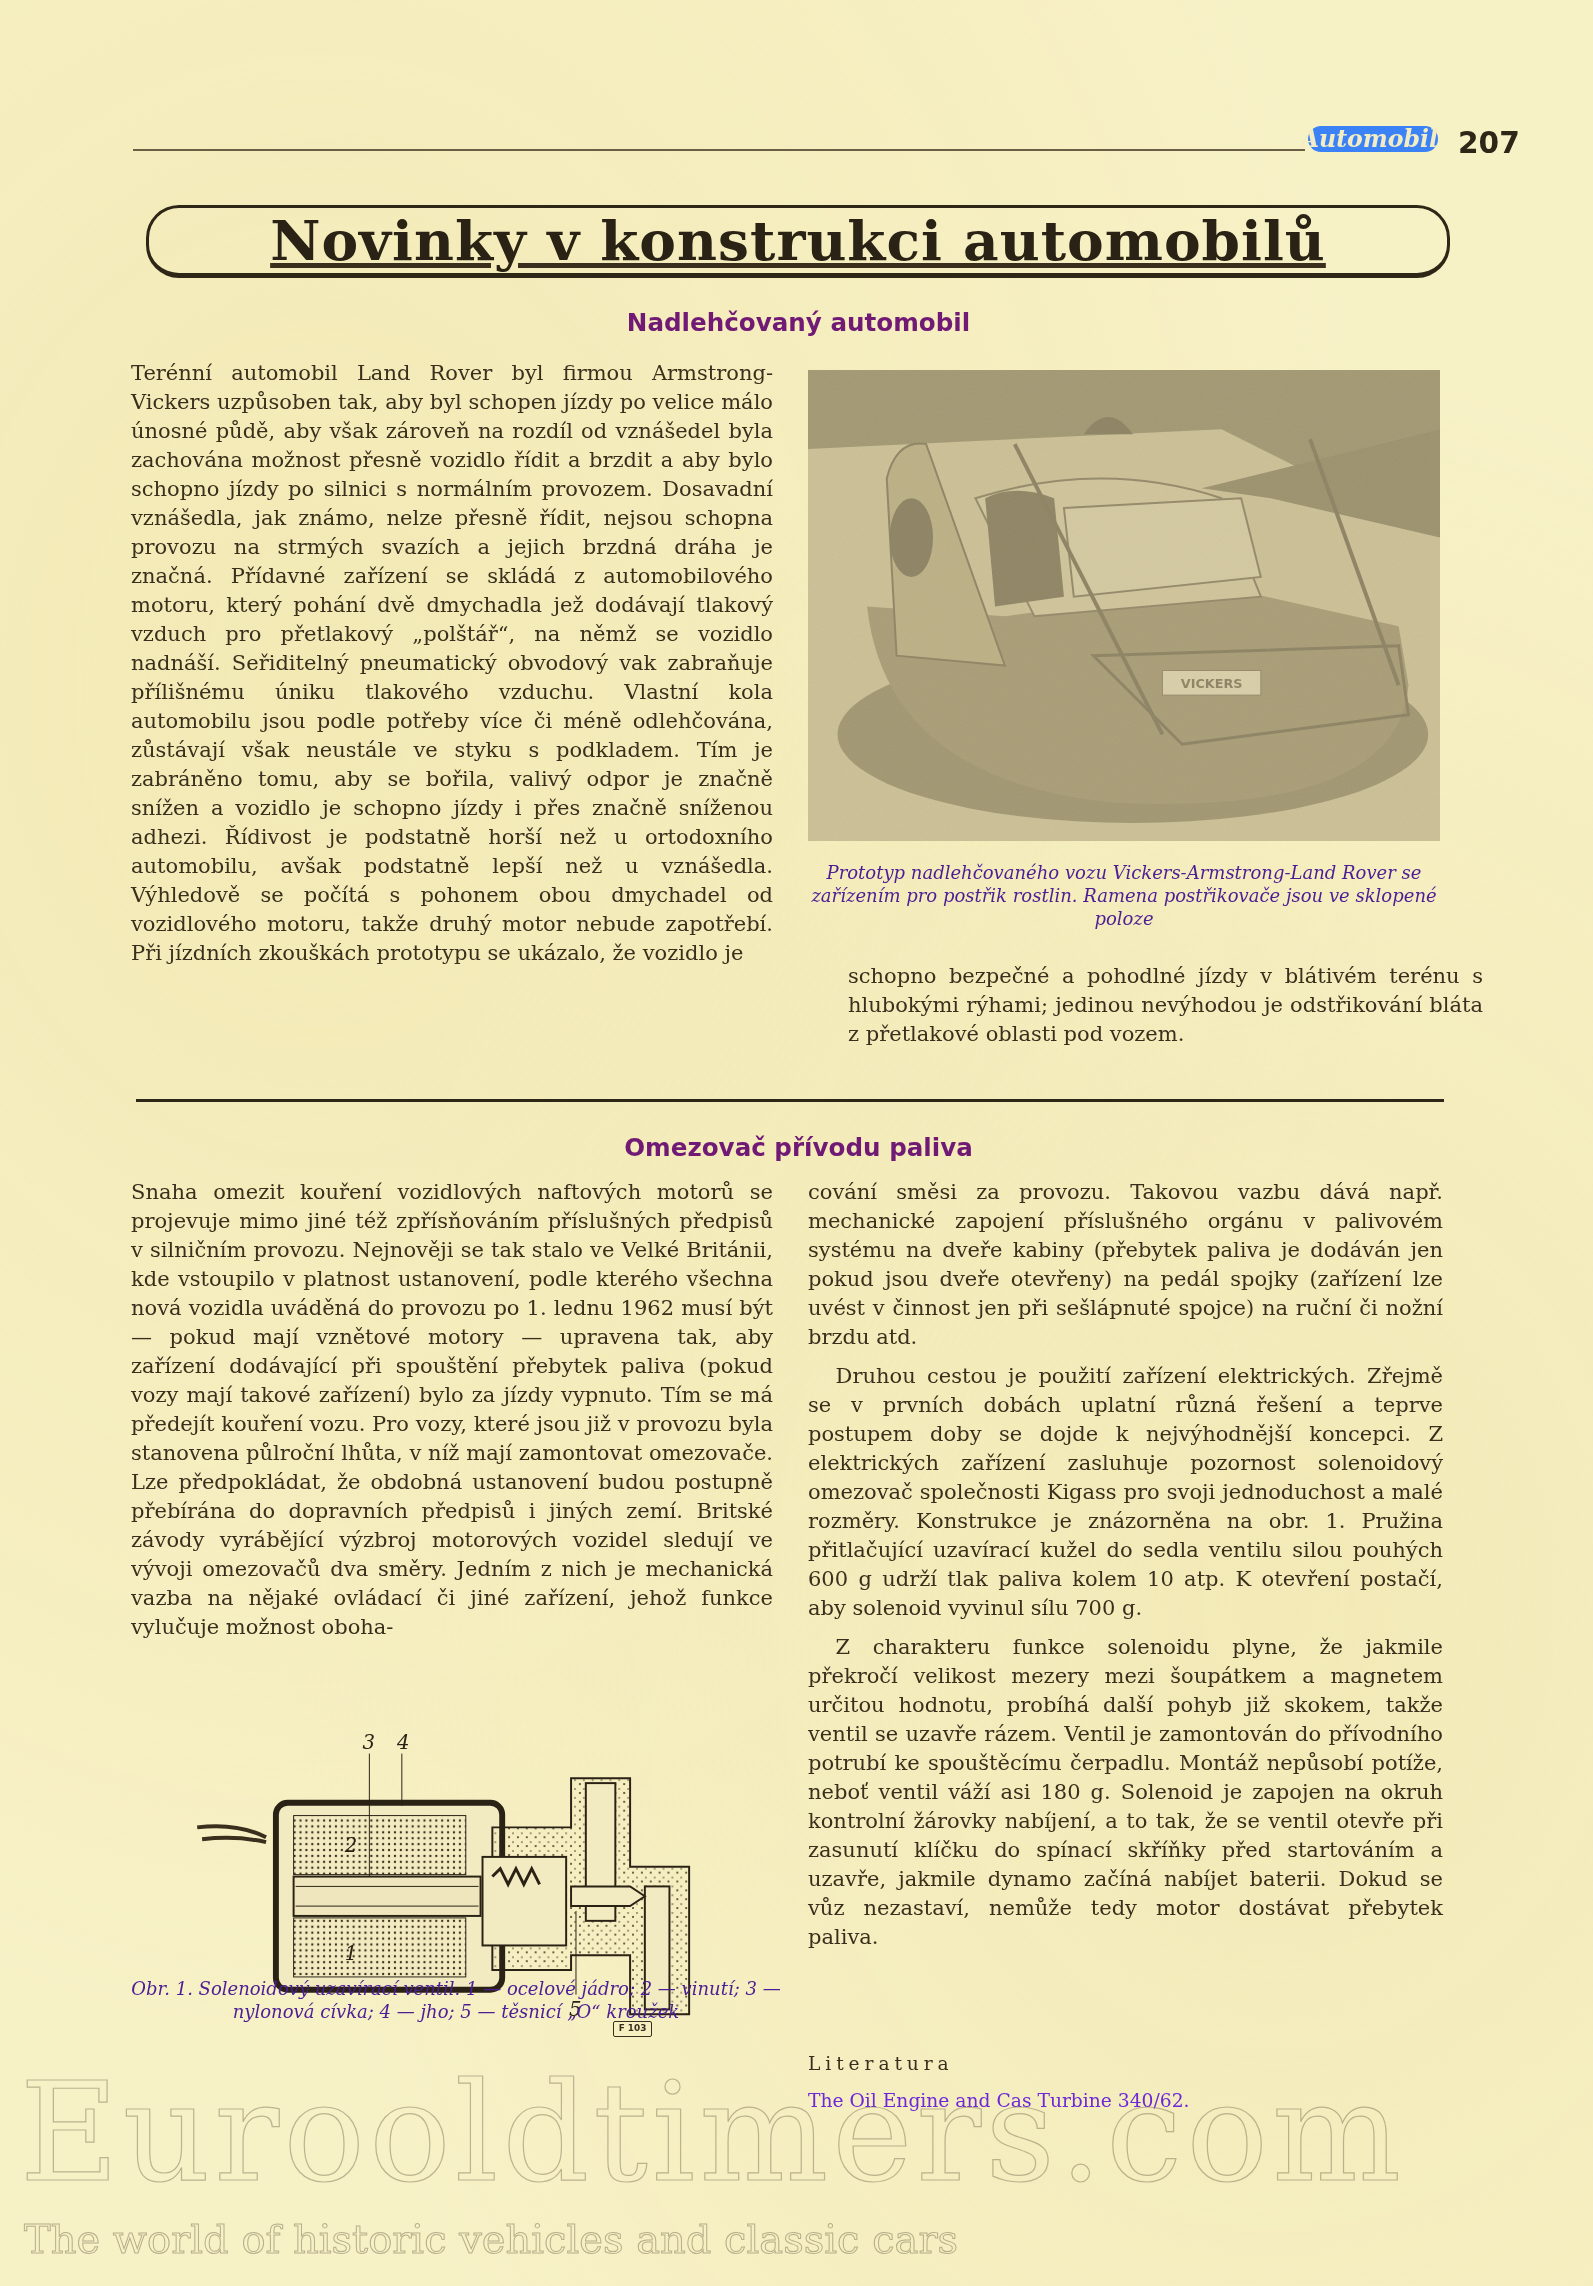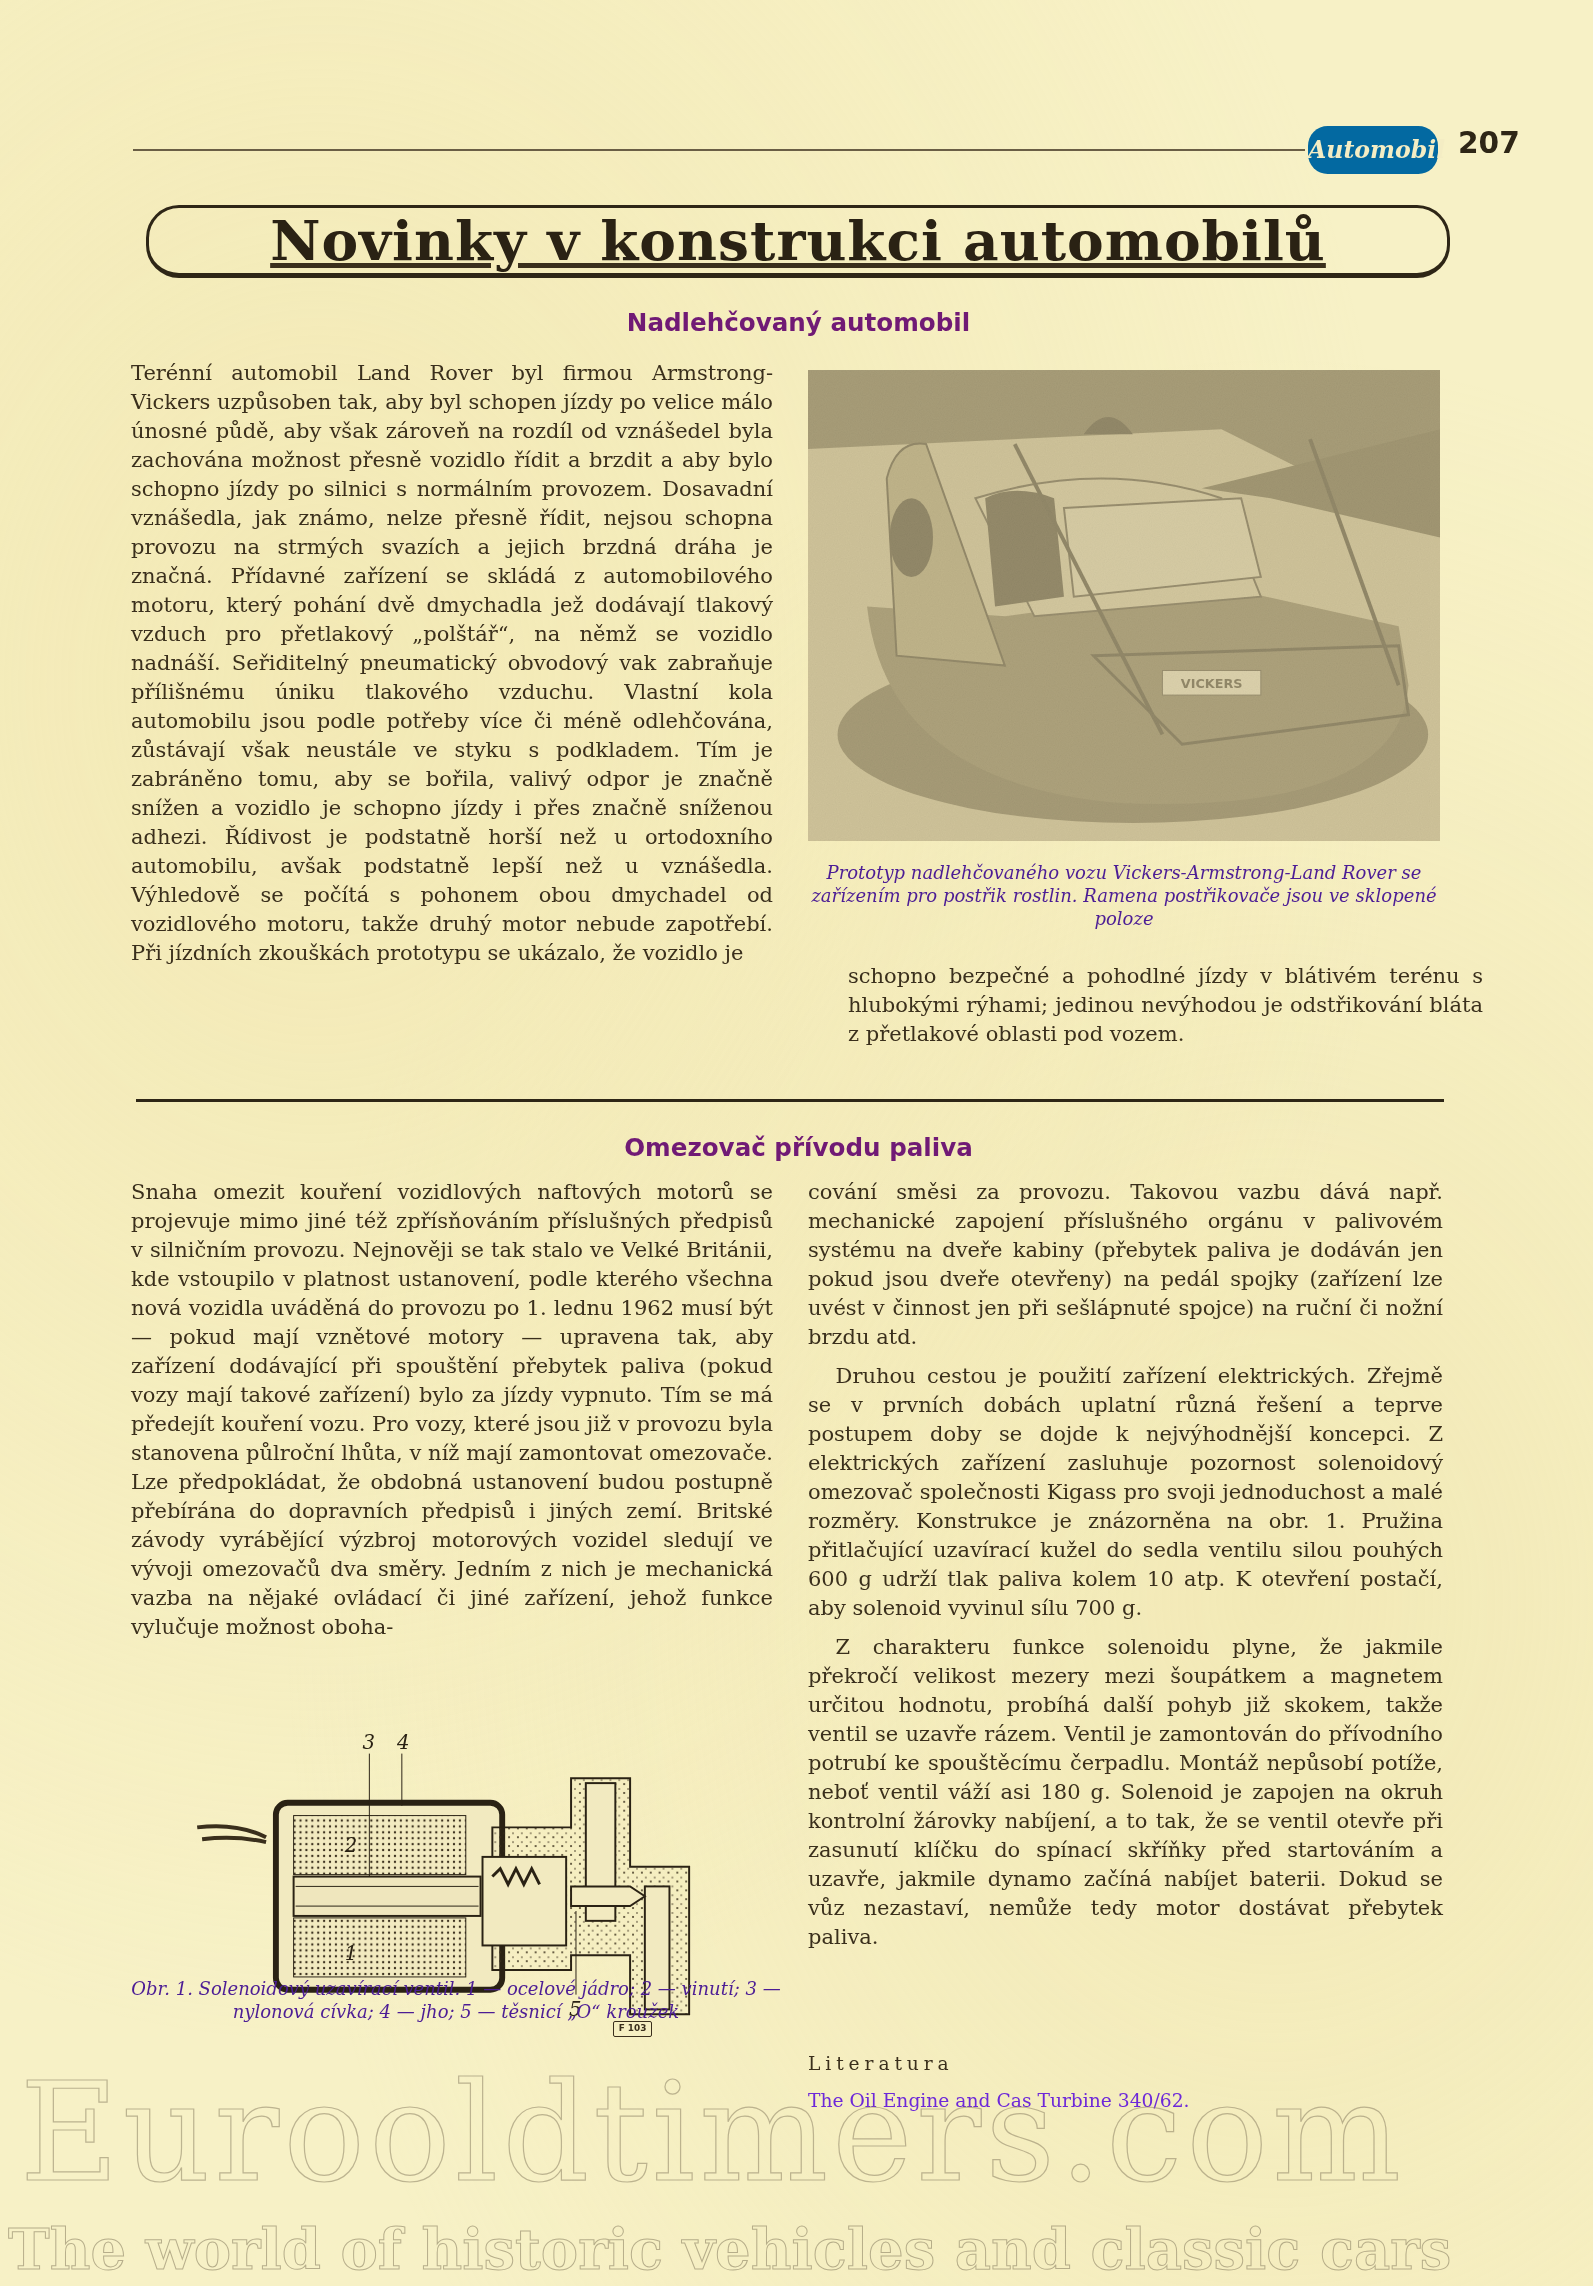--- a/index.html
+++ b/index.html
@@ -7,41 +7,41 @@
     width:1594px; height:2286px; position:relative; overflow:hidden;
     background:#f7f1c6;
     background-image:
       radial-gradient(ellipse at 20% 30%, rgba(240,228,170,0.6), transparent 60%),
       radial-gradient(ellipse at 80% 70%, rgba(238,226,168,0.5), transparent 55%);
     color:#3a2f1c;
     font-family:"DejaVu Serif", serif;
   }
   .abs { position:absolute; }
   .rule-top { left:133px; top:149px; width:1172px; height:2px; background:#6a5e45; }
-  .brand { left:1308px; top:126px; width:130px; height:48px; border-radius:19.7px; background:#0369a1;
+  .brand { left:1308px; top:126px; width:130px; height:26px; border-radius:19.7px; background:#3b82f6;
     color:#f4edc4; font-family:"DejaVu Serif", serif; font-style:italic; font-weight:bold; font-size:23.6px;
-    display:flex; align-items:center; justify-content:flex-start; }
+    display:flex; align-items:center; justify-content:flex-end; }
   .page-num { left:1458px; top:126px; font-family:"DejaVu Sans", sans-serif; font-weight:bold; font-size:29.6px; color:#2e2616; }
   .title-box { left:146px; top:205px; width:1298px; height:65px; border:3px solid #2e2616; border-bottom-width:5.9px;
     border-radius:33px; display:flex; align-items:center; justify-content:center;text-decoration:underline; }
   .title-box span { font-family:"DejaVu Serif", serif; font-weight:bold; font-size:55px; letter-spacing:1px; color:#2a2214; }
   .section-heading { font-family:"DejaVu Sans", sans-serif; font-weight:bold; font-size:24.6px; color:#701a75; text-align:center; }
   .col-text { font-family:"DejaVu Serif", serif; font-size:21px; line-height:29px; text-align:justify; color:#3a2f1c; }
   .col-text p { margin:0; }
   .col-text p.indent { text-indent:27.6px; margin-top:9.9px; }
   .caption { font-family:"DejaVu Serif", serif; font-style:italic; font-size:18px; line-height:23px; text-align:center; color:#4c1d95; }
   .photo { left:808px; top:370px; width:632px; height:471px; background:#b9ab7d; overflow:hidden; }
   .rule-mid { left:136px; top:1099px; width:1308px; height:3px; background:#2e2616; }
   .diagram { left:197px; top:1729px; width:512px; height:305px; }
   .lit-title { font-family:"DejaVu Serif", serif; font-size:18.7px; letter-spacing:4.9px; text-align:left; color:#3a2f1c; }
   .lit-item { font-family:"DejaVu Serif", serif; font-size:18.7px; color:#6d28d9; }
   .watermark-big { left:19.7px; top:2054px; font-family:"DejaVu Serif", serif; font-size:136px; letter-spacing:3.9px;
     color:transparent; -webkit-text-stroke:1.2px rgba(140,130,100,0.55); white-space:nowrap; }
-  .watermark-small { left:8px; top:2216px; font-family:"DejaVu Serif", serif; font-size:56px;
-    color:transparent; -webkit-text-stroke:1px rgba(140,130,100,0.6); white-space:nowrap;font-weight:bold; }
+  .watermark-small { left:24px; top:2216px; font-family:"DejaVu Serif", serif; font-size:40px;
+    color:transparent; -webkit-text-stroke:1px rgba(140,130,100,0.6); white-space:nowrap; }
   .fig-code { left:613px; top:2021px; width:37px; height:13.8px; border:1.5px solid #3a2f1c; border-radius:2px;
     font-family:"DejaVu Sans", sans-serif; font-size:8.9px; font-weight:bold; text-align:center; line-height:13.8px; color:#3a2f1c; }
 </style>
 </head>
 <body>
 
 <div class="abs rule-top"></div>
 <div class="abs brand">
     <span>Automobil</span>
   </div>

